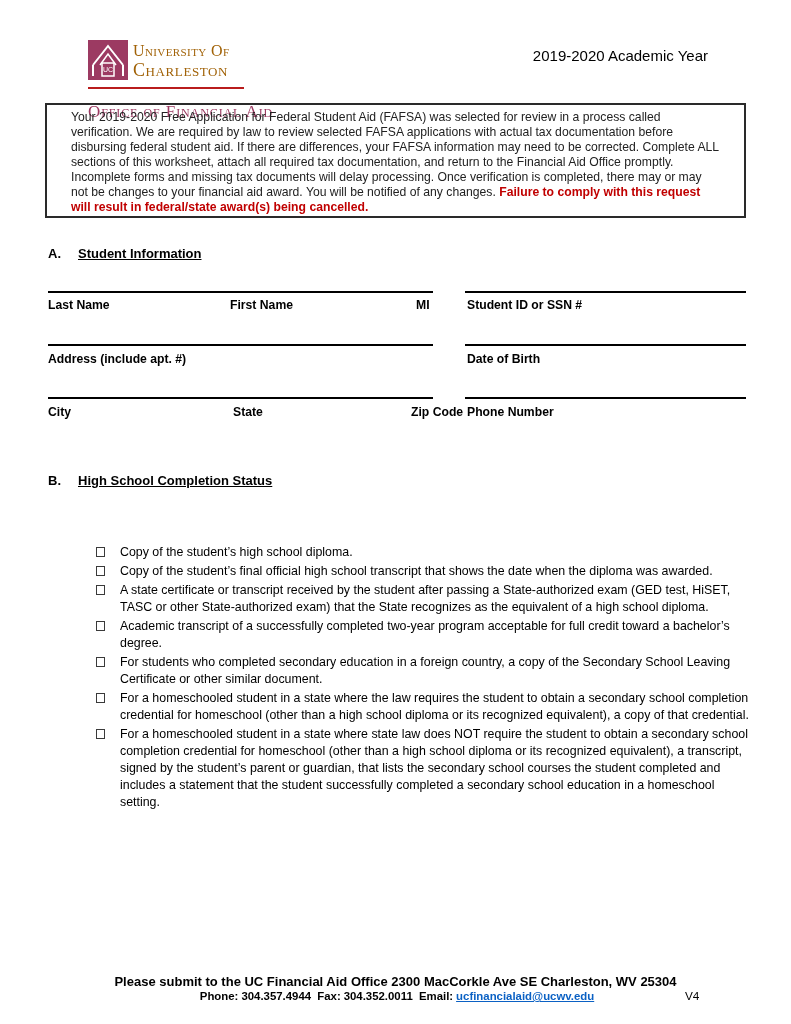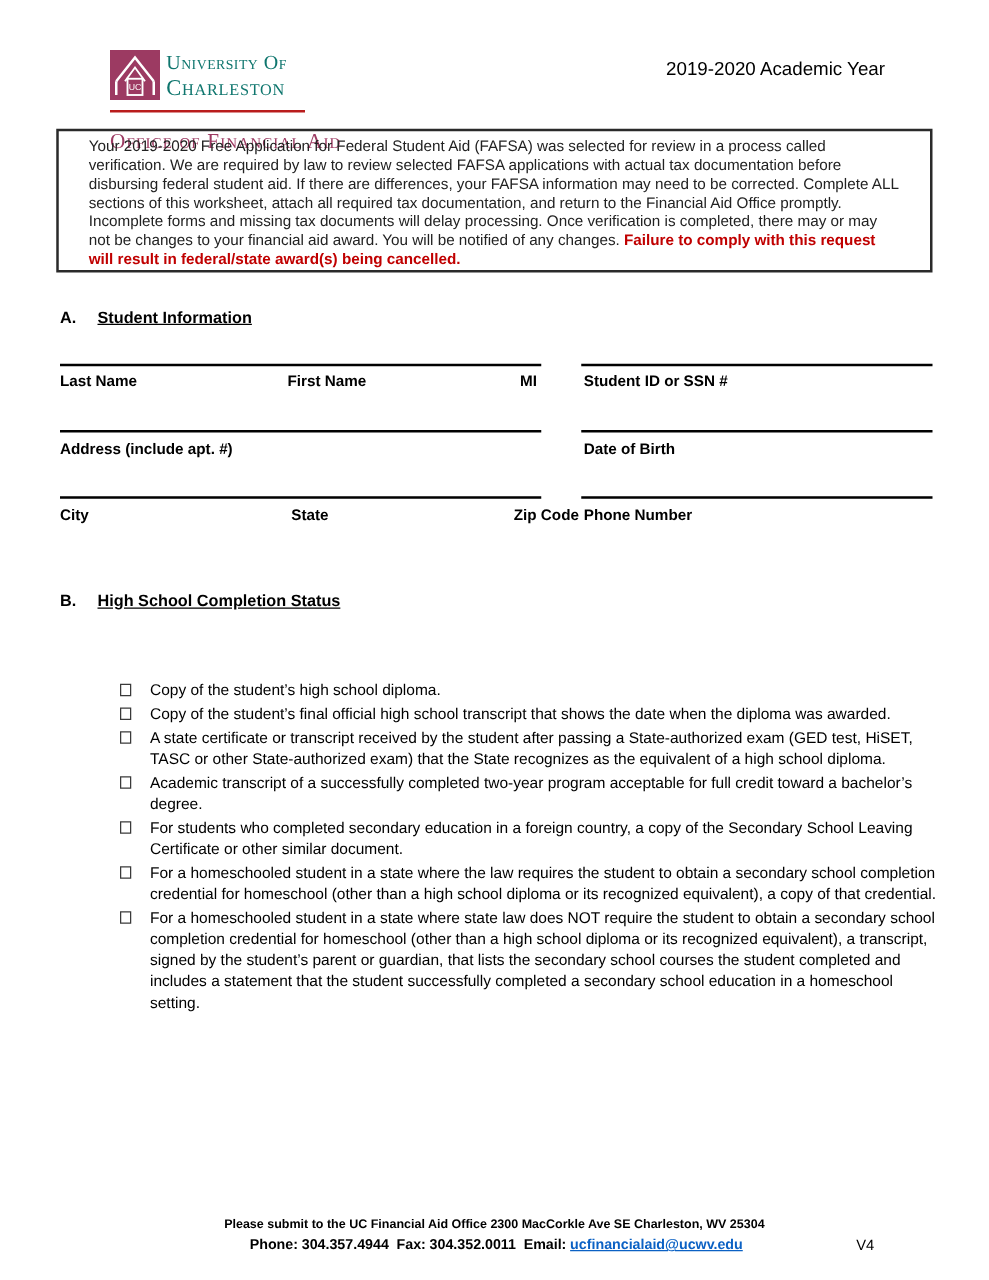--- a/index.html
+++ b/index.html
@@ -8,21 +8,21 @@
     position:relative; width:791px; height:1024px; margin:0 auto;
     background:#ffffff; overflow:hidden;
     font-family:"Liberation Sans", sans-serif; color:#111;
   }
 
   
   .logo { position:absolute; left:88px; top:40px; width:156px; }
   .logo-row { display:flex; align-items:flex-start; gap:5px; }
   .logo-icon { width:40px; height:40px; flex-shrink:0; }
   .logo-names { font-family:"Liberation Serif", serif; font-variant:small-caps;
-    color:#0f766e; line-height:1; padding-top:3px; }
+    color:#a16207; line-height:1; padding-top:3px; }
   .logo-name1 { font-size:16px; letter-spacing:0.4px; }
   .logo-name2 { font-size:18px; letter-spacing:0.6px; margin-top:2px; }
   .logo-office { font-family:"Liberation Serif", serif; font-variant:small-caps;
     color:#9c3a62; font-size:17px; letter-spacing:0.9px;
     border-top:2px solid #b91c1c; margin-top:3px; padding-top:13px; white-space:nowrap; }
 
   .title-block { position:absolute; right:83px; top:44px; text-align:right; color:#000; }
   .title-main { font-size:15.5px; font-weight:bold; }
   .title-sub  { font-size:15px; margin-top:3px; }
 
@@ -65,21 +65,21 @@
   .sec-b-intro { position:absolute; left:45px; top:499px; width:706px;
     font-size:12.4px; line-height:16.5px; color:#000; }
   .checklist { position:absolute; left:96px; top:544px; width:658px; }
   .check-item { display:flex; gap:15px; margin-bottom:2px;
     font-size:12.4px; line-height:17px; color:#000; }
   .checkbox { flex-shrink:0; width:9px; height:10px; margin-top:3px;
     border:1.4px solid #3a3a3a; background:#fff; display:inline-block; }
 
   
   .footer-l1 { position:absolute; left:0; top:974px; width:100%; text-align:center;
-    font-size:10px; font-weight:bold; color:#000; }
+    font-size:13px; font-weight:bold; color:#000; }
   .footer-l2 { position:absolute; left:0; top:990px; width:100%; text-align:center;
     font-size:11.4px; font-weight:bold; color:#000; }
   .footer-l2 .seg { margin:0 3px; }
   .email-link { color:#0b61c4; text-decoration:underline;margin-top:48px; }
   .version { position:absolute; left:685px; top:989px; font-size:11.8px; color:#000; }
 </style>
 </head>
 <body>
 
 <div class="page">

